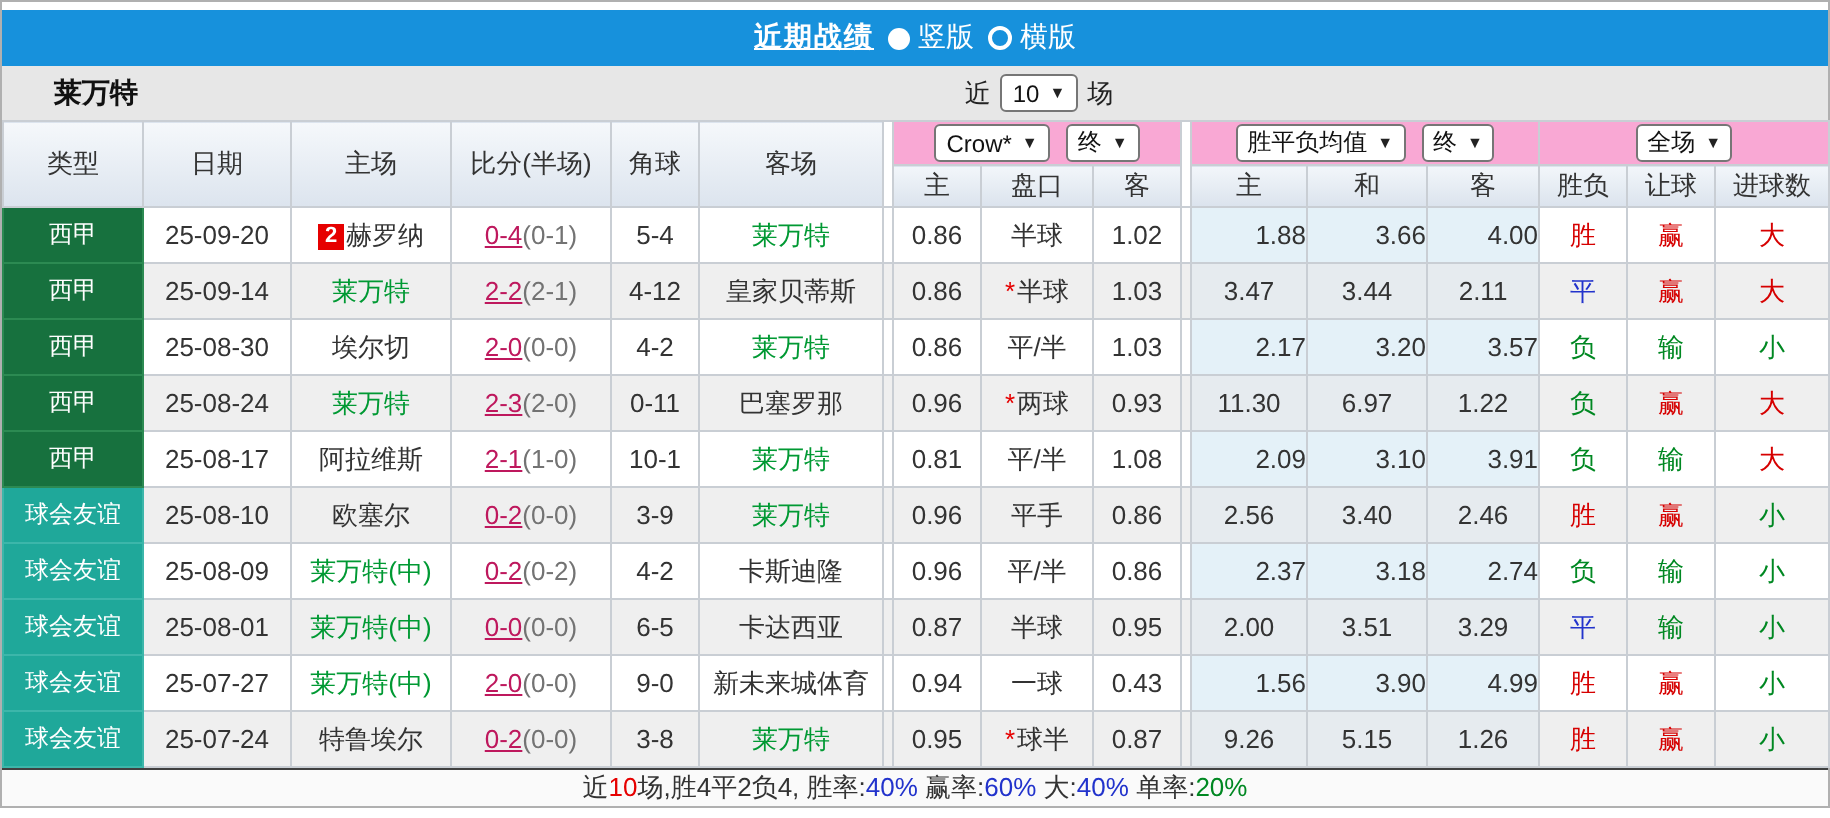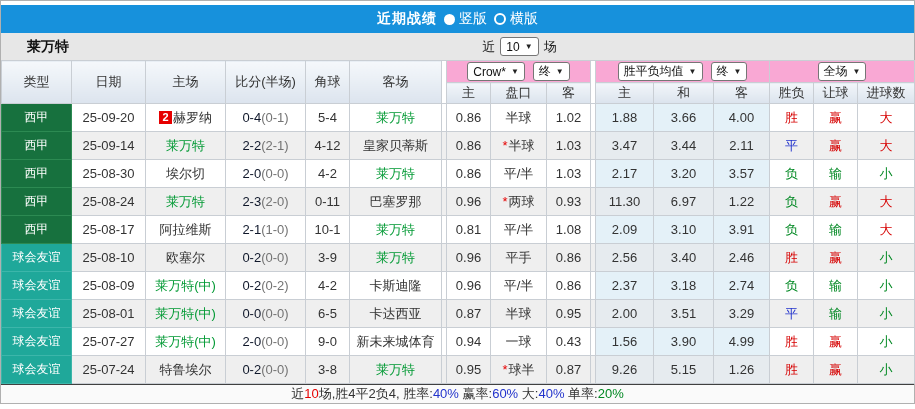--- a/index.html
+++ b/index.html
@@ -1,20 +1,20 @@
 <!DOCTYPE html>
 <html><head>
 <meta charset="utf-8">
 <style>
   * { margin:0; padding:0; box-sizing:border-box; }
   body { background:#fff; font-family:"Liberation Sans","DejaVu Sans",sans-serif; }
   .widget { width:915px; border:1px solid #b0b0b0; background:#fff; }
   .top-pad { height:4px; background:#fff; }
   .title-bar { height:28px; background:#1791dc; color:#fff; display:flex; align-items:center; justify-content:center; gap:7px; font-size:14px; }
-  .title-bar .title { font-weight:bold; letter-spacing:1px; }
+  .title-bar .title { font-weight:bold; letter-spacing:1px;text-decoration:underline; }
   .radio-opt { display:inline-flex; align-items:center; gap:4px; cursor:pointer; }
   .radio { width:11px; height:11px; border-radius:50%; display:inline-block; }
   .radio.selected { background:#fff; }
   .radio.unselected { background:transparent; border:2px solid #fff; width:12px; height:12px; }
   .team-bar { height:27px; background:#e7e7e7; display:flex; align-items:center; position:relative; font-size:13px; color:#222; }
   .team-name { position:absolute; left:26px; font-weight:bold; font-size:14px; color:#111; }
   .filter-cluster { margin:0 auto; display:flex; align-items:center; gap:5px; position:relative; left:62px; }
   .sel { display:inline-flex; align-items:center; gap:5px; background:#fff; border:1px solid #767676; border-radius:3px; padding:1px 5px; height:19px; font-size:12px; color:#111; cursor:pointer; }
   .chev { font-size:8px; color:#222; }
   .cbx { width:13px; height:13px; display:inline-block; border:1px solid #8a8a8a; background:#fff; border-radius:2px; position:relative; }
@@ -28,27 +28,27 @@
   col.c-eh{width:58px} col.c-ed{width:60px} col.c-ea{width:56px}
   col.c-r1{width:44px} col.c-r2{width:44px} col.c-r3{width:57px}
   th, td { border:1px solid #c9ced4; text-align:center; font-weight:normal; color:#333; overflow:hidden; white-space:nowrap; }
   thead .label-cell { background:linear-gradient(#f5f8fb,#dce4ee); height:43px; font-size:13px; color:#333; }
   thead .sel-cell { background:#f9a8d4; height:22px;margin-left:48px; }
   thead .sub-label { background:linear-gradient(#f2f6fa,#dbe3ed); height:21px; }
   thead .gap-head { background:#fff; }
   tbody tr { height:28px; }
   tbody tr.odd { background:#fff; }
   tbody tr.even { background:#efefef; }
-  tbody tr.odd td.euro { background:#e4f1f8; }
+  tbody tr.odd td.euro { background:#e4f1f8;text-align:right; }
   tbody tr.even td.euro { background:#e6ebef; }
   td.type { color:#fff; font-size:12px; }
   td.type.liga { background:#17713e; border-color:#2c8a52; }
   td.type.friendly { background:#1fa89a; border-color:#3cb6aa; }
   .green-team { color:#009933; }
-  td.score .main { color:#0f172a; }
+  td.score .main { color:#be185d;text-decoration:underline; }
   td.score .half { color:#737373; }
   .badge { display:inline-block; width:13px; height:13px; background:#e60000; color:#fff; font-size:11px; font-weight:bold; line-height:13px; text-align:center; margin-right:1px; vertical-align:1px; }
   .star { color:#e60000; margin-right:1px; }
   .c-red { color:#d60000; } .c-blue { color:#2233cc; } .c-green { color:#008822; }
   .footer-bar { height:19px; background:#fafafa; border-top:1px solid #404040; display:flex; align-items:center; justify-content:center; font-size:13px; }
   .sel-group { display:flex; align-items:center; justify-content:center; gap:8px; }
 </style>
 </head>
 <body>
 

